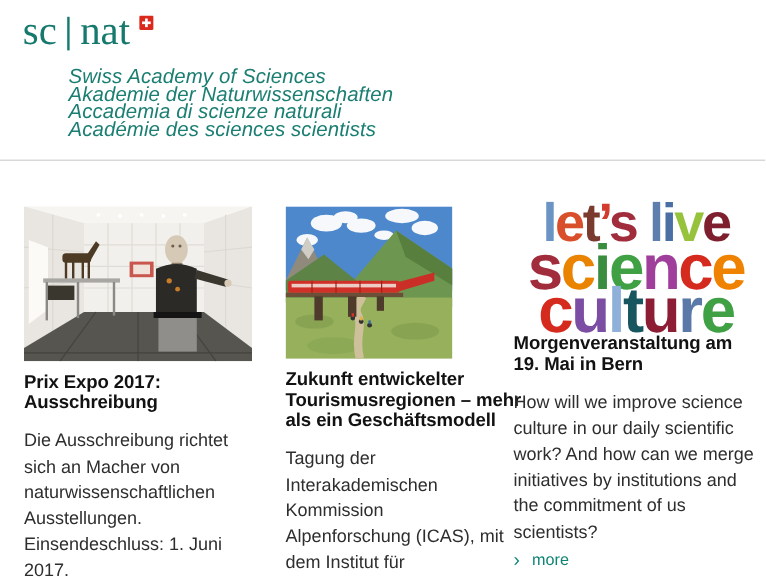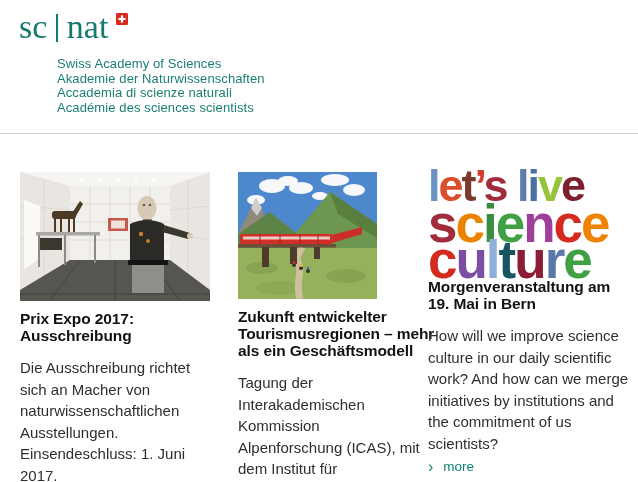--- a/index.html
+++ b/index.html
@@ -11,42 +11,42 @@
 
   
   .masthead { position:relative; height:134px; border-bottom:1px solid #cfcfcf; }
   .logo {
     position:absolute; left:19px; top:10px; display:flex; align-items:flex-start;
     font-family:"Liberation Serif", serif; color:#15796E; font-size:34px; line-height:34px;
     text-decoration:none; cursor:pointer;
   }
   .logo-bar { display:inline-block; width:1.5px; height:28px; background:#15796E; margin:4px 9px 0 9px; }
   .flag { margin:3px 0 0 8px; flex:0 0 auto; }
-  .taglines { position:absolute; left:57px; top:57px; color:#1A7E72; font-size:13px; line-height:14.6px; letter-spacing:0.1px; }
+  .taglines { position:absolute; left:57px; top:57px; color:#1A7E72; font-size:17px; line-height:14.6px; letter-spacing:0.1px;font-style:italic; }
   .newsletter { position:absolute; right:48px; top:91px; font-size:18.5px; color:#3A6B7D; }
 
   
   .content { display:flex; align-items:flex-start; padding:38px 0 0 20px; }
   .col { display:block; }
   .col1 { width:190px; }
   .col2 { width:186px; margin-left:28px; }
   .col3 { width:204px; margin-left:4px; }
 
   .img-wrap { display:block; cursor:pointer; line-height:0; }
   .col h3 { margin-top:9px; font-size:15.5px; line-height:17px; font-weight:bold; color:#121212; letter-spacing:-0.1px; }
   .col2 h3 { width:200px; }
   .col p { margin-top:13px; font-size:15px; line-height:21.5px; color:#2e2e2e; }
   .more {
     display:flex; align-items:baseline; margin-top:2px; cursor:pointer; text-decoration:none;
     color:#0E8474; font-size:13.5px; line-height:21.5px;
   }
   .more .chev { font-size:16px; margin-right:10px; line-height:1; transform:translateY(1px); }
 
   
-  .culture-logo { display:block; height:104px; margin-top:-7px; overflow:visible; cursor:pointer; text-decoration:none; }
+  .culture-logo { display:block; height:104px; margin-top:-7px; overflow:visible; cursor:pointer; text-decoration:none;text-align:center; }
   .culture-logo .row { font-weight:bold; white-space:nowrap; }
   .row-1 { font-size:45px; line-height:42px; letter-spacing:-2px; }
   .row-2 { font-size:53px; line-height:34px; letter-spacing:-2px; }
   .row-3 { font-size:53px; line-height:37px; letter-spacing:-2px; }
 </style>
 </head>
 <body>
 
 <div class="page">
 

